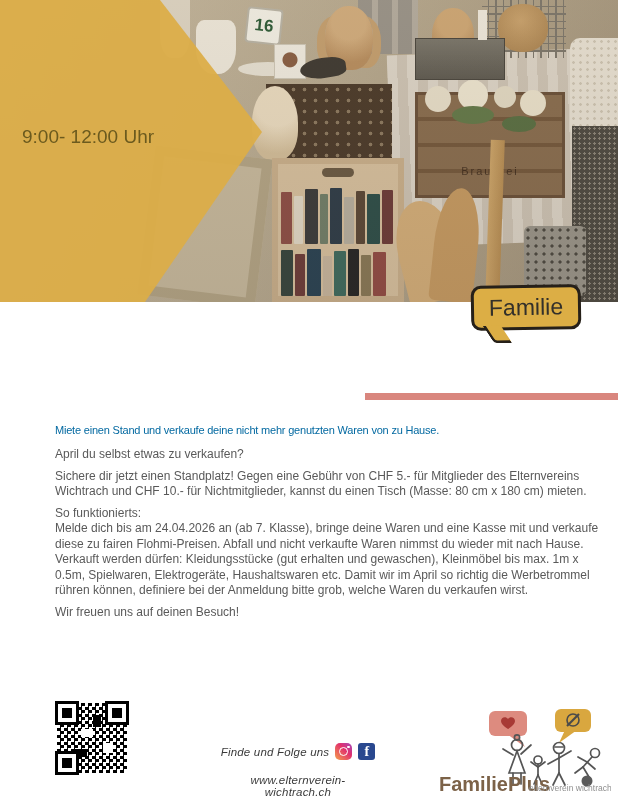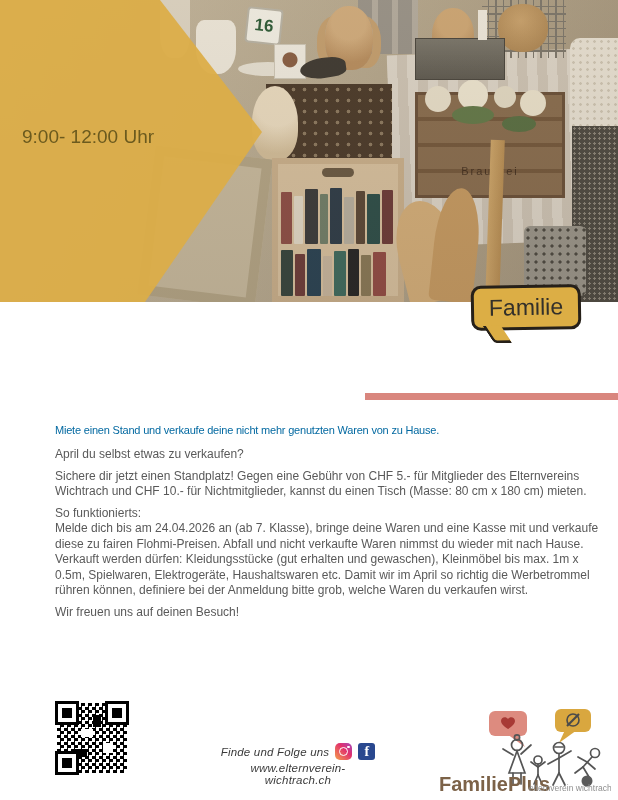--- a/index.html
+++ b/index.html
@@ -62,21 +62,21 @@
       background:linear-gradient(45deg,#f5a14b,#e1306c 60%,#a24bbf);}
   .ig::before{content:"";position:absolute;left:4px;top:4px;width:7px;height:7px;
       border:1.6px solid #fff;border-radius:50%;}
   .ig::after{content:"";position:absolute;right:2.5px;top:2.5px;width:2.5px;height:2.5px;
       background:#fff;border-radius:50%;}
   .fb{display:inline-block;width:17px;height:17px;border-radius:3px;background:#29488f;
       position:relative;}
   .fb::after{content:"f";position:absolute;left:0;right:0;top:0;bottom:0;color:#fff;
       font-style:normal;font-weight:bold;font-size:14px;line-height:18px;text-align:center;
       font-family:"Liberation Serif",serif;}
-  .url{margin-top:2px;font-style:italic;}
+  .url{margin-top:14px;font-style:italic;}
 
   .logo{position:absolute;left:437px;top:705px;}
 </style>
 </head>
 <body>
 
 <div class="page">
 
   <div class="photo">
 

